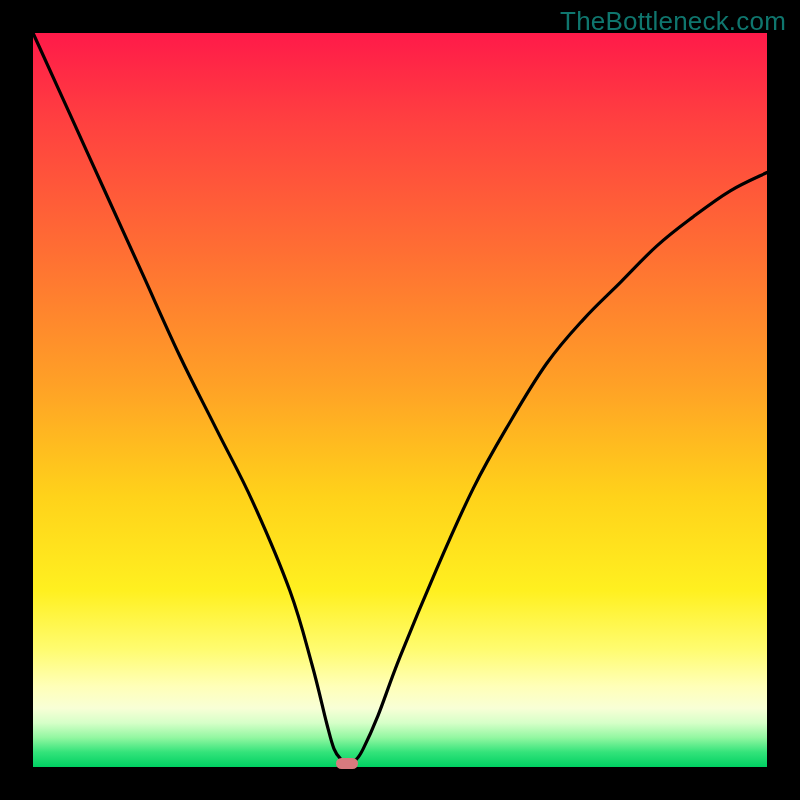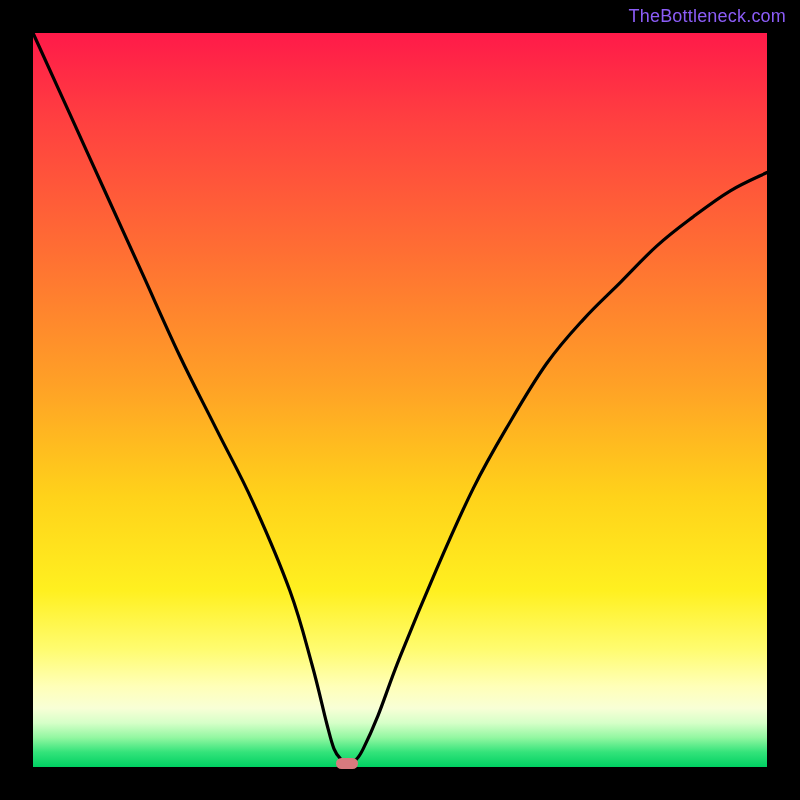--- a/index.html
+++ b/index.html
@@ -40,22 +40,22 @@
       #d6ffc8 94%,
       #92f7a1 96%,
       #33e37a 98%,
       #00d062 100%
     );
   }
   .watermark {
     position: absolute;
     top: 6px;
     right: 14px;
-    color: #8b5cf6;
-    font-size: 18px;
+    color: #0f766e;
+    font-size: 26px;
     font-weight: 500;
     letter-spacing: 0.2px;
     user-select: none;
     text-align: center;
   }
   svg.curve {
     position: absolute;
     left: 0;
     top: 0;
     width: 734px;

